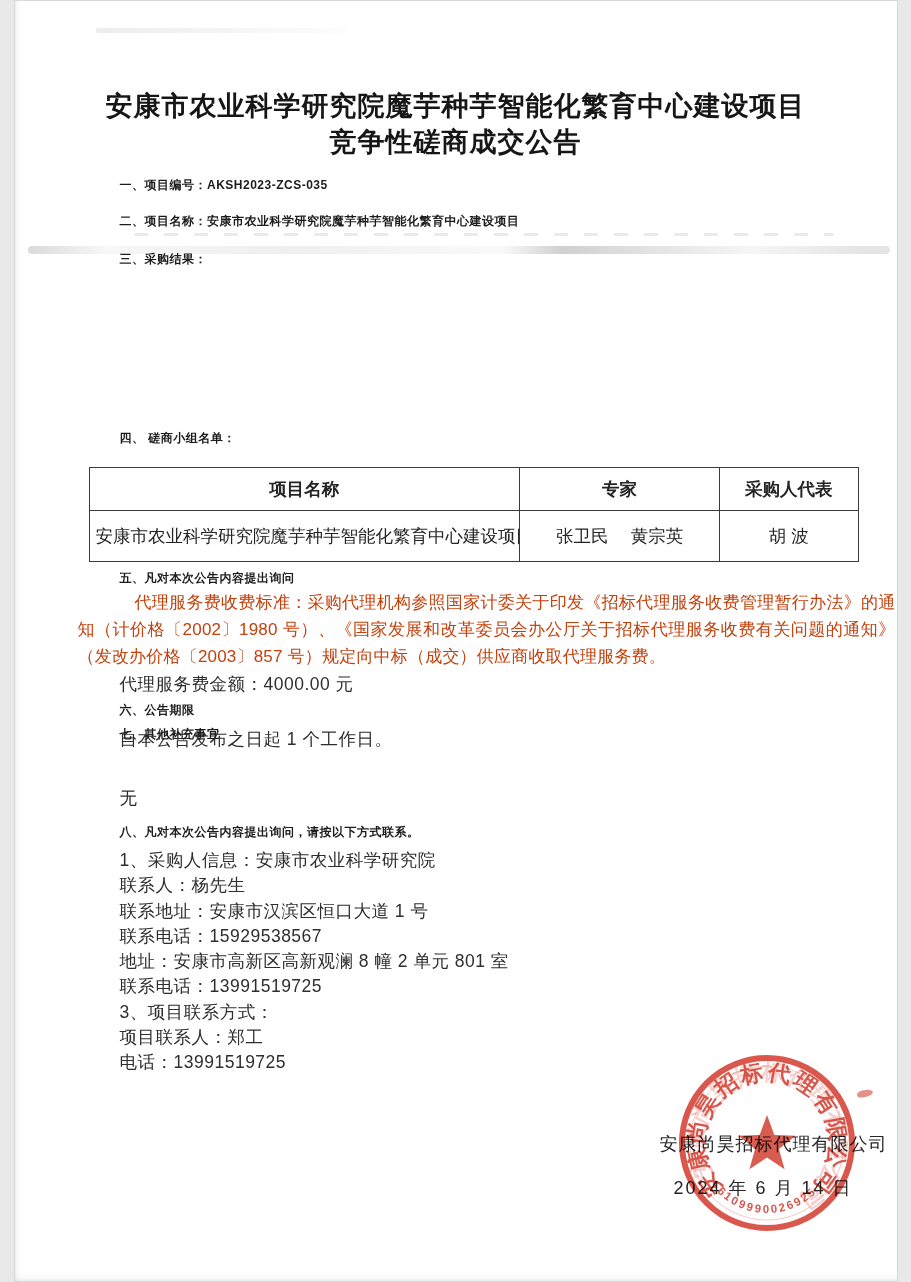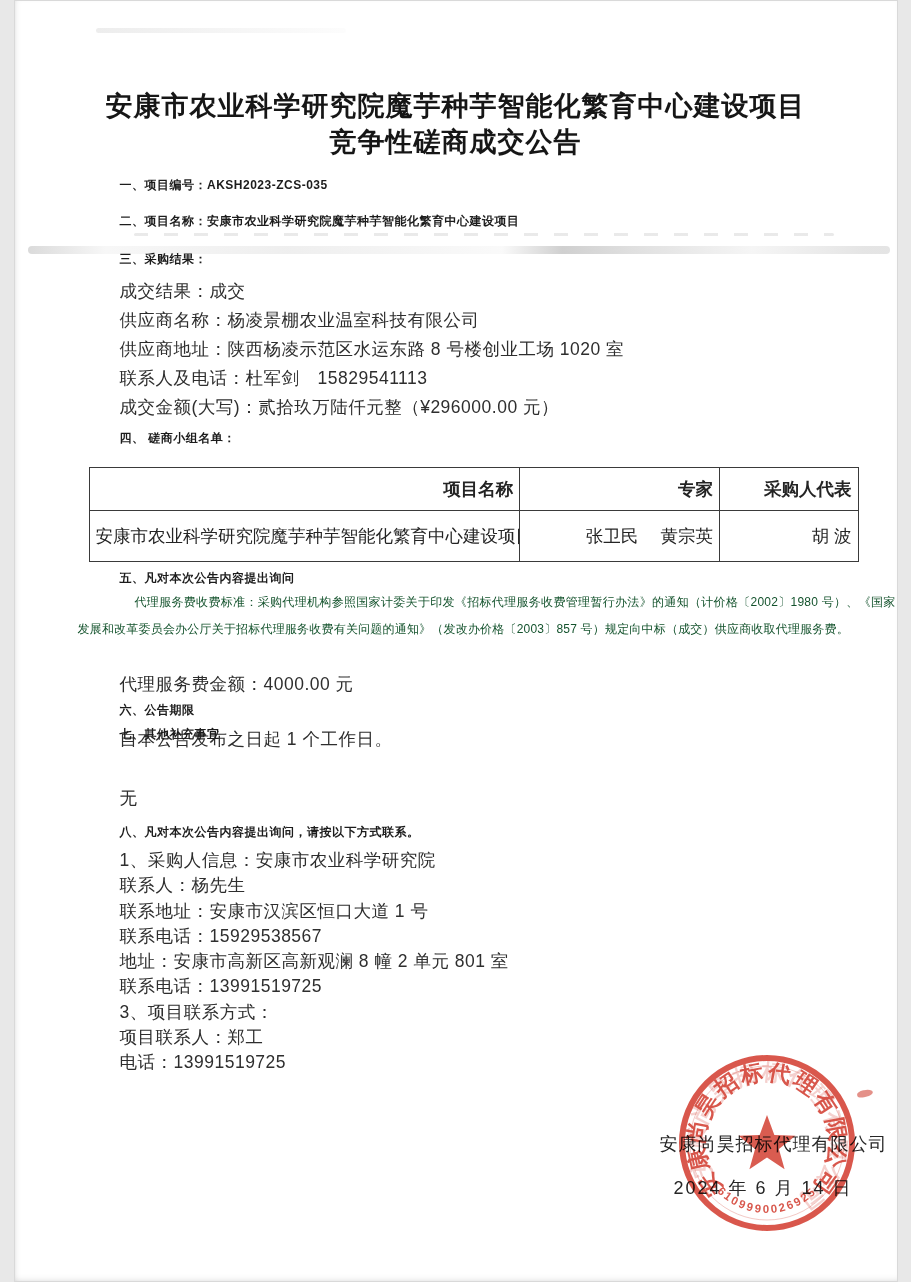--- a/index.html
+++ b/index.html
@@ -29,28 +29,28 @@
   }
   .b-block div{white-space:nowrap;}
   .s3-lines div{line-height:29px;}
   .s8-lines div{line-height:25.3px;}
   .committee-table{
     position:absolute;top:467px;left:75px;width:770px;
     border-collapse:collapse;table-layout:fixed;
     font-size:17.5px;color:#242424;
   }
   .committee-table th,.committee-table td{
-    border:1.6px solid #3a3a3a;text-align:right;vertical-align:middle;
+    border:1.6px solid #3a3a3a;text-align:center;vertical-align:middle;
     padding:0 6px;overflow:hidden;white-space:nowrap;
   }
   .committee-table th{height:42px;font-weight:bold;font-size:17.5px;}
   .committee-table td{height:50px;font-weight:normal;}
   .fee-para{
     position:absolute;top:589px;left:64px;width:818px;
-    font-size:12px;line-height:27px;color:#14532d;
+    font-size:17px;line-height:27px;color:#c2410c;
     text-indent:57px;text-align:justify;letter-spacing:0.2px;
   }
   .sig-company{
     position:absolute;top:1132px;left:646px;
     font-size:18px;color:#262626;letter-spacing:1px;white-space:nowrap;
   }
   .sig-date{
     position:absolute;top:1176px;left:660px;
     font-size:18px;color:#262626;letter-spacing:2px;white-space:nowrap;
   }
@@ -95,27 +95,20 @@
 
   <div class="doc-title">
     <div>安康市农业科学研究院魔芋种芋智能化繁育中心建设项目</div>
     <div>竞争性磋商成交公告</div>
   </div>
 
   <div class="h-line" style="top:177px">一、项目编号：AKSH2023-ZCS-035</div>
   <div class="h-line" style="top:213px">二、项目名称：安康市农业科学研究院魔芋种芋智能化繁育中心建设项目</div>
 
   <div class="h-line" style="top:251px">三、采购结果：</div>
-  <div class="b-block s3-lines" style="top:277px">
-    <div>成交结果：成交</div>
-    <div>供应商名称：杨凌景棚农业温室科技有限公司</div>
-    <div>供应商地址：陕西杨凌示范区水运东路 8 号楼创业工场 1020 室</div>
-    <div>联系人及电话：杜军剑　15829541113</div>
-    <div>成交金额(大写)：贰拾玖万陆仟元整（¥296000.00 元）</div>
-  </div>
 
   <div class="h-line" style="top:430px">四、 磋商小组名单：</div>
 
   <table class="committee-table">
     <colgroup>
         <col style="width:56%">
         <col style="width:26%">
         <col style="width:18%">
       </colgroup>
     <thead>

